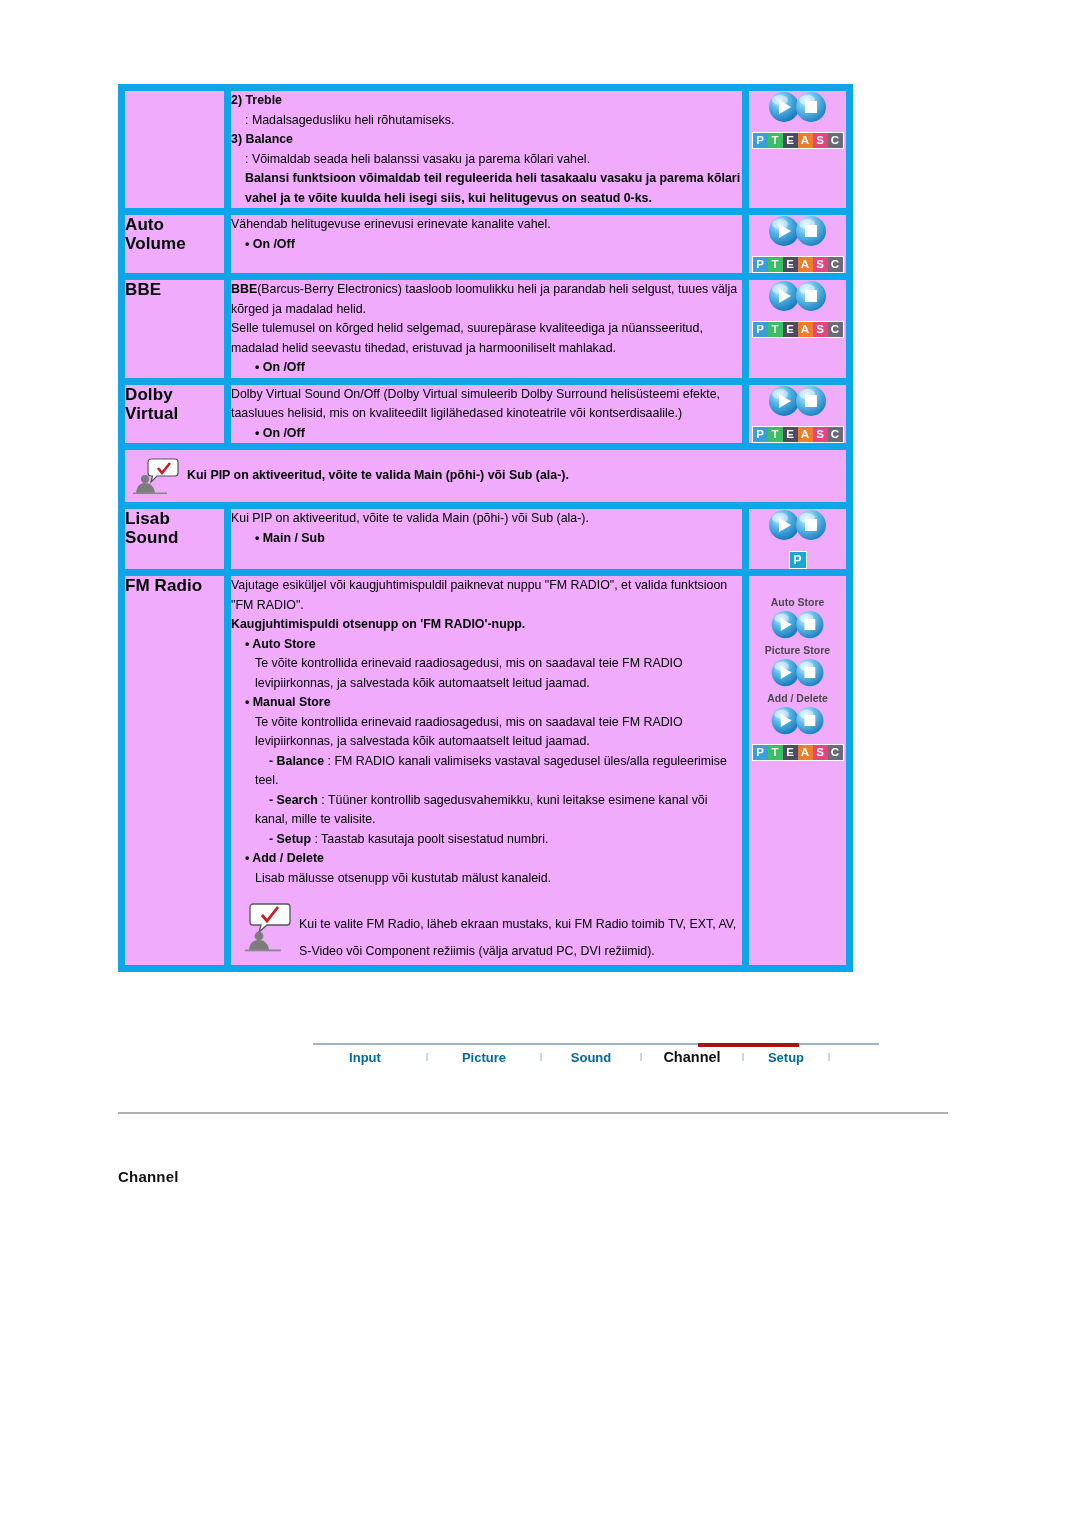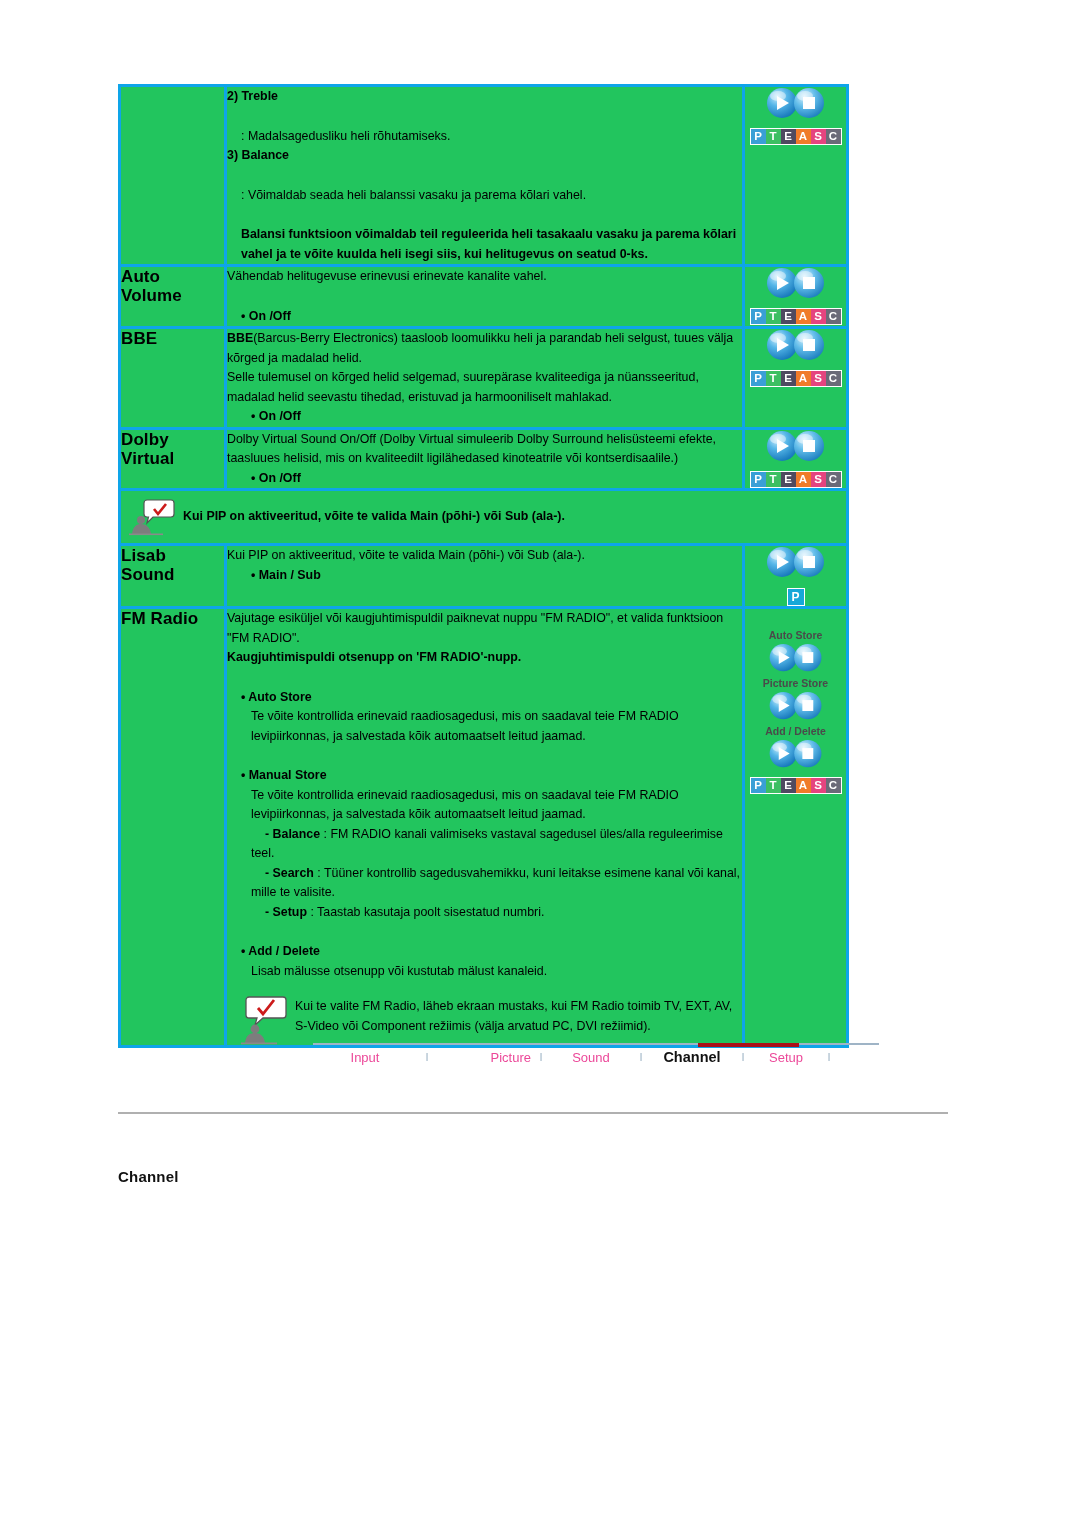--- a/index.html
+++ b/index.html
@@ -19,24 +19,24 @@
   
   .manual-table {
     position: absolute;
     left: 118px;
     top: 84px;
     width: 730px;
     border-collapse: collapse;
     table-layout: fixed;
   }
   .manual-table td {
-    border: 3px solid #0ea5e9;
+    border: 7px solid #0ea5e9;
     vertical-align: top;
     padding: 0;
-    background: #22c55e;
+    background: #f0abfc;
   }
   .col-label   { width: 106px; }
   .col-body    { width: 518px; }
   .col-icon    { width: 104px; }
 
   .cell-label {
     padding: 9px 0 10px 11px;
     font-size: 17px;
     font-weight: bold;
     line-height: 19px;
@@ -48,21 +48,21 @@
     line-height: 19.5px;
   }
   .cell-icon {
     padding: 6px 0 6px 0;
     text-align: center;
   }
   .cell-icon.nopad { padding: 0; }
 
   
   .b      { font-weight: bold; }
-  .ind1   { padding-left: 14px; margin-top: 20px; }
+  .ind1   { padding-left: 14px; }
   .ind2   { padding-left: 24px; }
   .line   { display: block; }
 
   
   .pteasc {
     display: inline-flex;
     margin: 4px auto 0 auto;
     border: 1px solid #ffffff;
     line-height: 0;
   }
@@ -130,22 +130,23 @@
   .inner-note {
     display: flex;
     align-items: flex-start;
     margin-top: 14px;
     margin-left: 14px;
   }
   .inner-note .note-icon { flex: 0 0 auto; margin-right: 8px; line-height: 0; }
   .inner-note .note-text {
     font-size: 12.4px;
     font-weight: normal;
-    line-height: 20px;
+    line-height: 27px;
     padding-top: 1px;
+    margin-top: 8px;
   }
 
   
   .tabnav {
     position: absolute;
     left: 313px;
     top: 1043px;
     width: 566px;
     height: 34px;
   }
@@ -164,23 +165,23 @@
   }
   .tabnav .items {
     position: absolute;
     left: 0; top: 6px;
     width: 566px;
     display: flex;
     align-items: center;
   }
   .tabnav .tab {
     font-size: 13px;
-    color: #ec4899;
+    color: #0369a1;
     text-align: center;
-    font-weight: normal;
+    font-weight: bold;
     white-space: nowrap;
   }
   .tabnav .tab.active {
     color: #111111;
     font-weight: bold;
     font-size: 14.5px;
   }
   .tabnav .sep {
     color: #9fb4c6;
     font-size: 11px;
@@ -474,21 +475,21 @@
 
   </tbody>
 </table>
 
 <div class="tabnav">
   <div class="topline"></div>
   <div class="activeline" style="left:385px;width:101px;"></div>
   <div class="items">
     <div class="tab" style="width:104px;">Input</div>
     <div class="sep">I</div>
-    <div class="tab" style="width:94px;text-align:right;">Picture</div>
+    <div class="tab" style="width:94px;">Picture</div>
     <div class="sep">I</div>
     <div class="tab" style="width:80px;">Sound</div>
     <div class="sep">I</div>
     <div class="tab active" style="width:82px;">Channel</div>
     <div class="sep">I</div>
     <div class="tab" style="width:66px;">Setup</div>
     <div class="sep">I</div>
   </div>
 </div>
 

